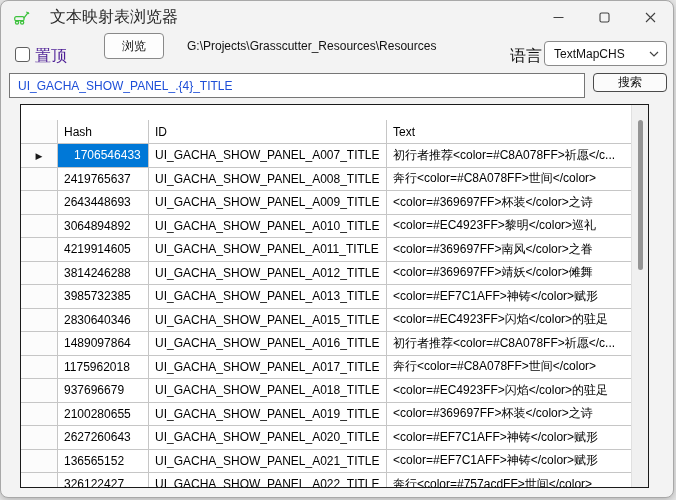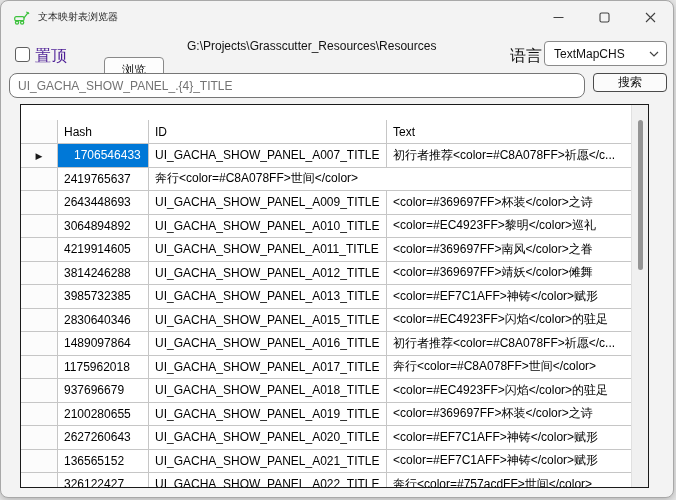--- a/index.html
+++ b/index.html
@@ -3,42 +3,42 @@
 <meta charset="utf-8">
 <style>
   html,body{margin:0;padding:0;background:#e9e9e9;width:676px;height:500px;
     font-family:"Liberation Sans","DejaVu Sans",sans-serif;}
   .window{position:absolute;left:0;top:0;width:674px;height:498px;background:#f3f3f3;
     border:1px solid #a8a8a8;border-radius:8px;overflow:hidden;
     box-shadow:0 2px 8px rgba(0,0,0,.25);box-sizing:border-box;}
   
   .titlebar{position:absolute;left:0;top:0;width:100%;height:32px;display:flex;align-items:center;}
   .app-icon{width:17px;height:17px;margin-left:12px;flex:0 0 auto;}
-  .title{margin-left:8px;font-size:10px;color:#2b2b2b;}
+  .title{margin-left:20px;font-size:16px;color:#2b2b2b;}
   .win-controls{position:absolute;right:0;top:0;height:32px;display:flex;}
   .win-btn{width:46px;height:32px;display:flex;align-items:center;justify-content:center;}
   .win-btn svg{stroke:#404040;}
   
   .checkbox{position:absolute;left:14px;top:46px;width:13px;height:13px;background:#fff;
     border:1px solid #5f5f5f;border-radius:3px;}
   .pin-label{position:absolute;left:34px;top:45px;font-size:16px;color:#4c1d95;}
-  .browse-btn{position:absolute;left:103px;top:56px;width:58px;height:24px;background:#fdfdfd;
+  .browse-btn{position:absolute;left:103px;top:32px;width:58px;height:24px;background:#fdfdfd;
     border:1px solid #898989;border-radius:4px;font-size:12px;color:#111;
     display:flex;align-items:center;justify-content:center;}
   .path{position:absolute;left:186px;top:38px;font-size:12px;color:#111;}
   .lang-label{position:absolute;left:509px;top:45px;font-size:16px;color:#111;}
   .lang-select{position:absolute;left:543px;top:40px;width:123px;height:25px;background:#fff;
     border:1px solid #8a8a8a;border-radius:4px;box-sizing:border-box;
     display:flex;align-items:center;font-size:12px;color:#111;}
   .lang-select .val{margin-left:9px;flex:1;}
   .lang-select svg{margin-right:7px;stroke:#444;}
   
   .search-input{position:absolute;left:8px;top:72px;width:576px;height:25px;background:#fff;
-    border:1px solid #767676;border-radius:8px;box-sizing:border-box;padding:0 8px;
-    font-size:12px;color:#737373;font-family:"Liberation Sans","DejaVu Sans",sans-serif;outline:none;}
+    border:1px solid #767676;border-radius:0;box-sizing:border-box;padding:0 8px;
+    font-size:12px;color:#1d4ed8;font-family:"Liberation Sans","DejaVu Sans",sans-serif;outline:none;}
   .search-btn{position:absolute;left:592px;top:72px;width:74px;height:19px;background:#fbfbfb;
     border:1px solid #4a4a4a;border-radius:4px;box-sizing:border-box;font-size:12px;color:#111;
     display:flex;align-items:center;justify-content:center;}
   
   .grid{position:absolute;left:19px;top:103px;width:629px;height:384px;background:#fff;
     border:1px solid #1a1a1a;box-sizing:border-box;overflow:hidden;}
   .grid-inner{position:absolute;left:0;top:0;right:17px;bottom:0;overflow:hidden;}
   .grid-headerrow{display:flex;height:24px;margin-top:15px;}
   .grid-row{display:flex;height:23.5px;}
   .cell{box-sizing:border-box;border-right:1px solid #c6c6c6;border-bottom:1px solid #c6c6c6;
@@ -121,20 +121,21 @@
     </div>
     <div class="cell c-hash selected">1706546433</div>
     <div class="cell c-id">UI_GACHA_SHOW_PANEL_A007_TITLE</div>
     <div class="cell c-text">初行者推荐&lt;color=#C8A078FF&gt;祈愿&lt;/c...</div>
   </div>
         <div class="grid-row">
     <div class="cell c-rowhdr">
       <span class="arrow"></span>
     </div>
     <div class="cell c-hash">2419765637</div>
+    <div class="cell c-id">UI_GACHA_SHOW_PANEL_A008_TITLE</div>
     <div class="cell c-text">奔行&lt;color=#C8A078FF&gt;世间&lt;/color&gt;</div>
   </div>
         <div class="grid-row">
     <div class="cell c-rowhdr">
       <span class="arrow"></span>
     </div>
     <div class="cell c-hash">2643448693</div>
     <div class="cell c-id">UI_GACHA_SHOW_PANEL_A009_TITLE</div>
     <div class="cell c-text">&lt;color=#369697FF&gt;杯装&lt;/color&gt;之诗</div>
   </div>

